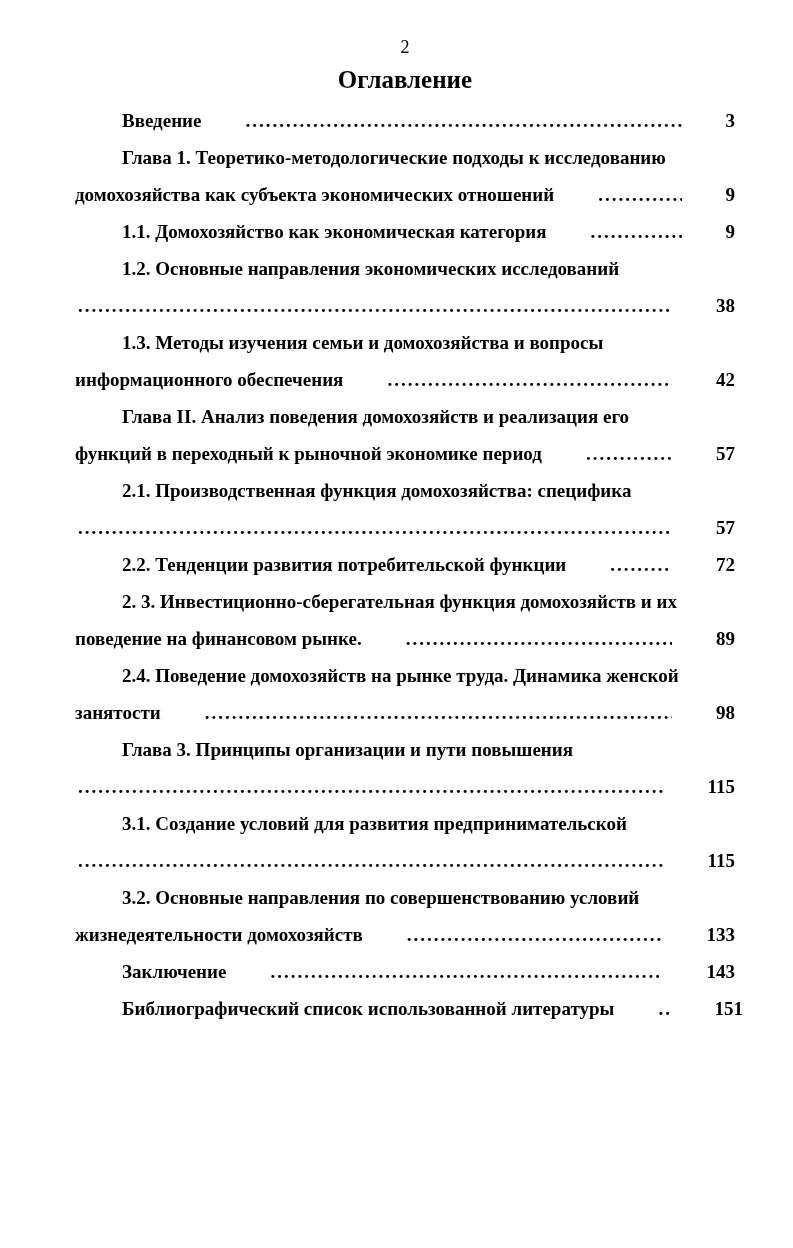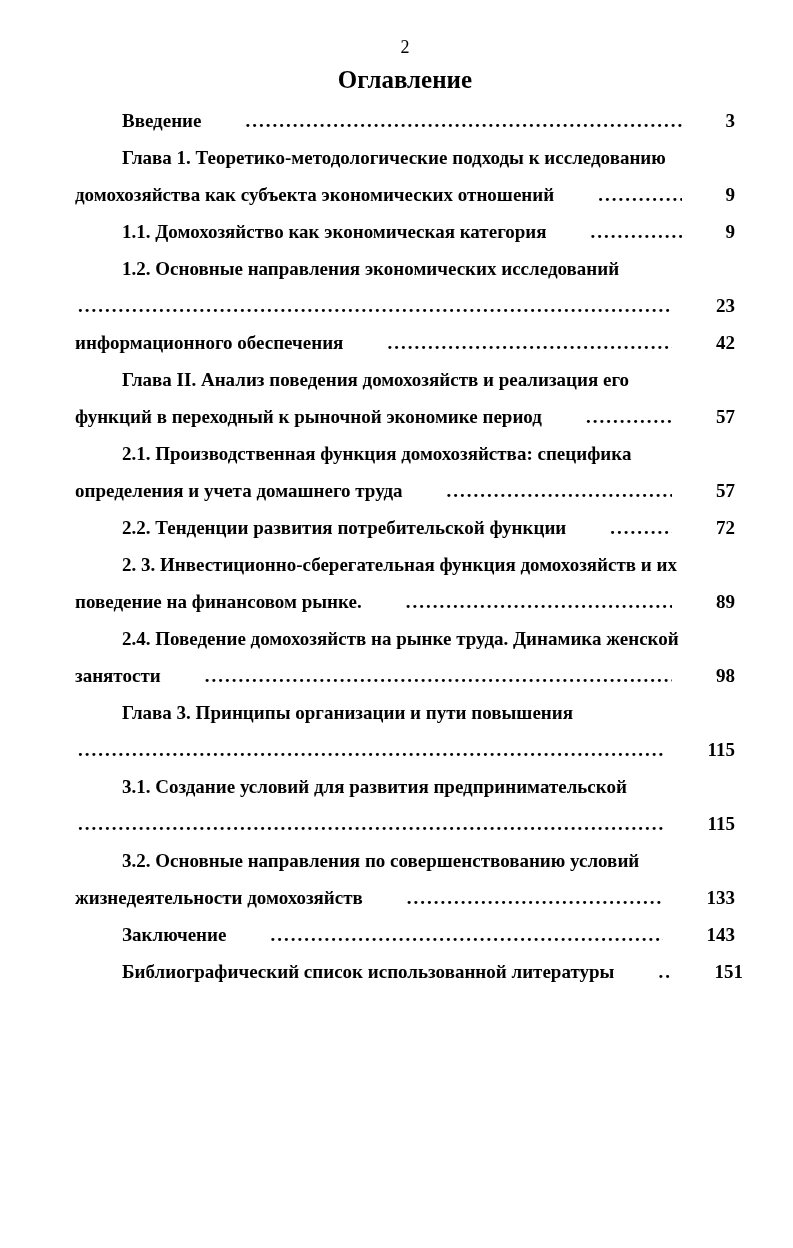--- a/index.html
+++ b/index.html
@@ -98,42 +98,42 @@
         <div class="toc-line indent last">
           <span class="toc-text">1.1. Домохозяйство как экономическая категория</span>
           <span class="leader"></span>
           <span class="pnum">9</span>
         </div>
       </div>
       <div class="toc-entry">
         <div class="toc-line indent"><span class="toc-text">1.2. Основные направления экономических исследований</span></div>
         <div class="toc-line last">
           <span class="leader"></span>
-          <span class="pnum">23</span>
+          <span class="pnum">38</span>
         </div>
       </div>
       <div class="toc-entry">
+        <div class="toc-line indent"><span class="toc-text">1.3. Методы изучения семьи и домохозяйства и вопросы</span></div>
         <div class="toc-line last">
           <span class="toc-text">информационного обеспечения</span>
           <span class="leader"></span>
           <span class="pnum">42</span>
         </div>
       </div>
       <div class="toc-entry">
         <div class="toc-line indent"><span class="toc-text">Глава II. Анализ поведения домохозяйств и реализация его</span></div>
         <div class="toc-line last">
           <span class="toc-text">функций в переходный к рыночной экономике период</span>
           <span class="leader"></span>
           <span class="pnum">57</span>
         </div>
       </div>
       <div class="toc-entry">
         <div class="toc-line indent"><span class="toc-text">2.1. Производственная функция домохозяйства: специфика</span></div>
         <div class="toc-line last">
-          <span class="toc-text">определения и учета домашнего труда</span>
           <span class="leader"></span>
           <span class="pnum">57</span>
         </div>
       </div>
       <div class="toc-entry">
         <div class="toc-line indent last">
           <span class="toc-text">2.2. Тенденции развития потребительской функции</span>
           <span class="leader"></span>
           <span class="pnum">72</span>
         </div>

